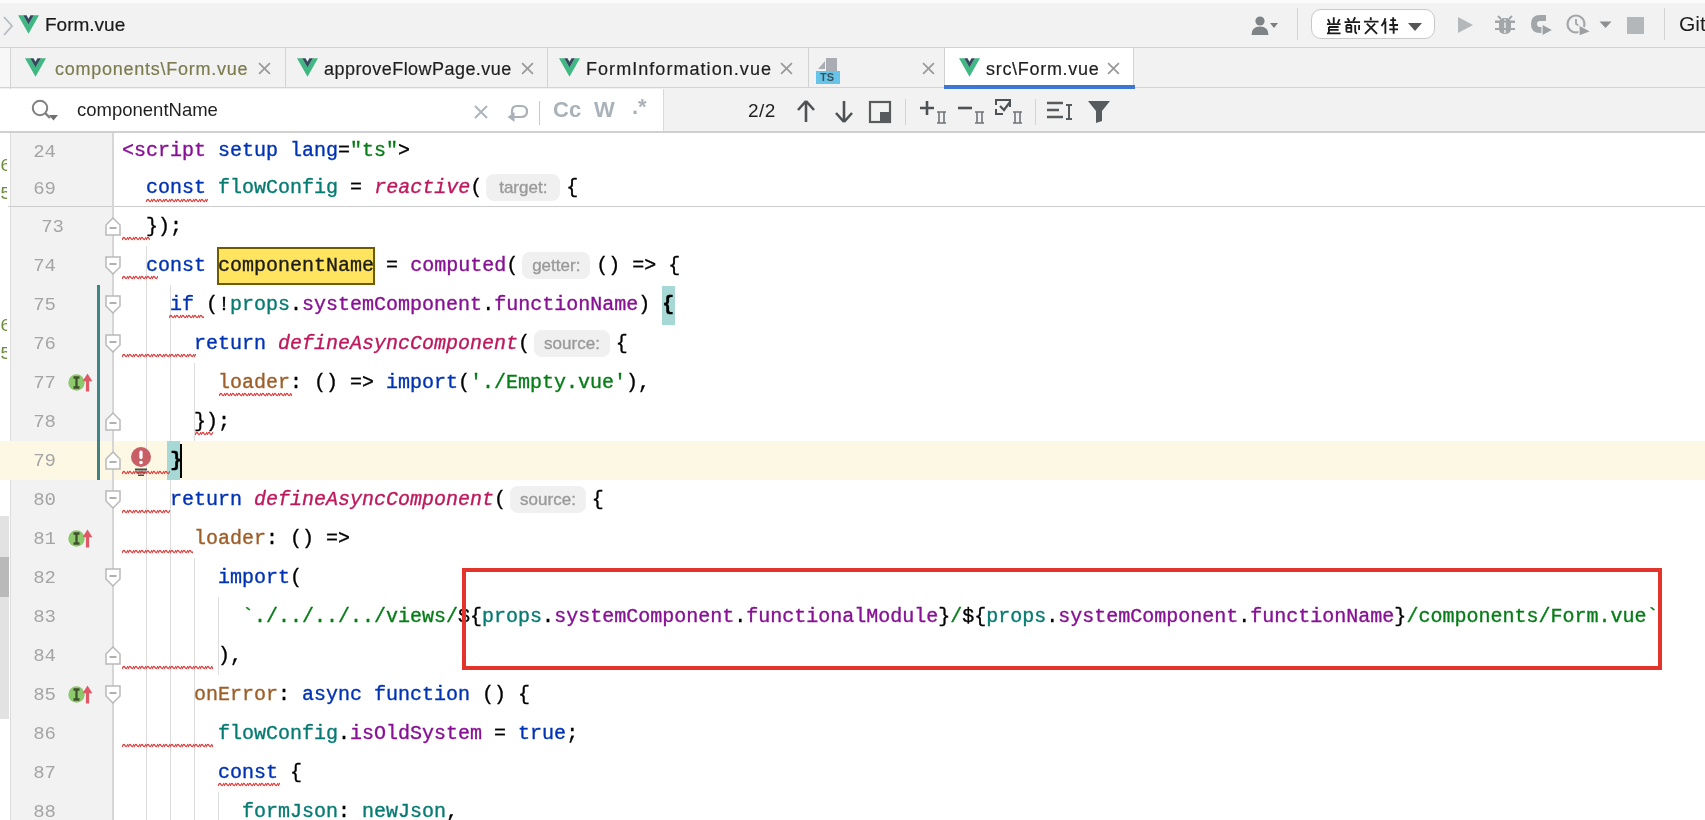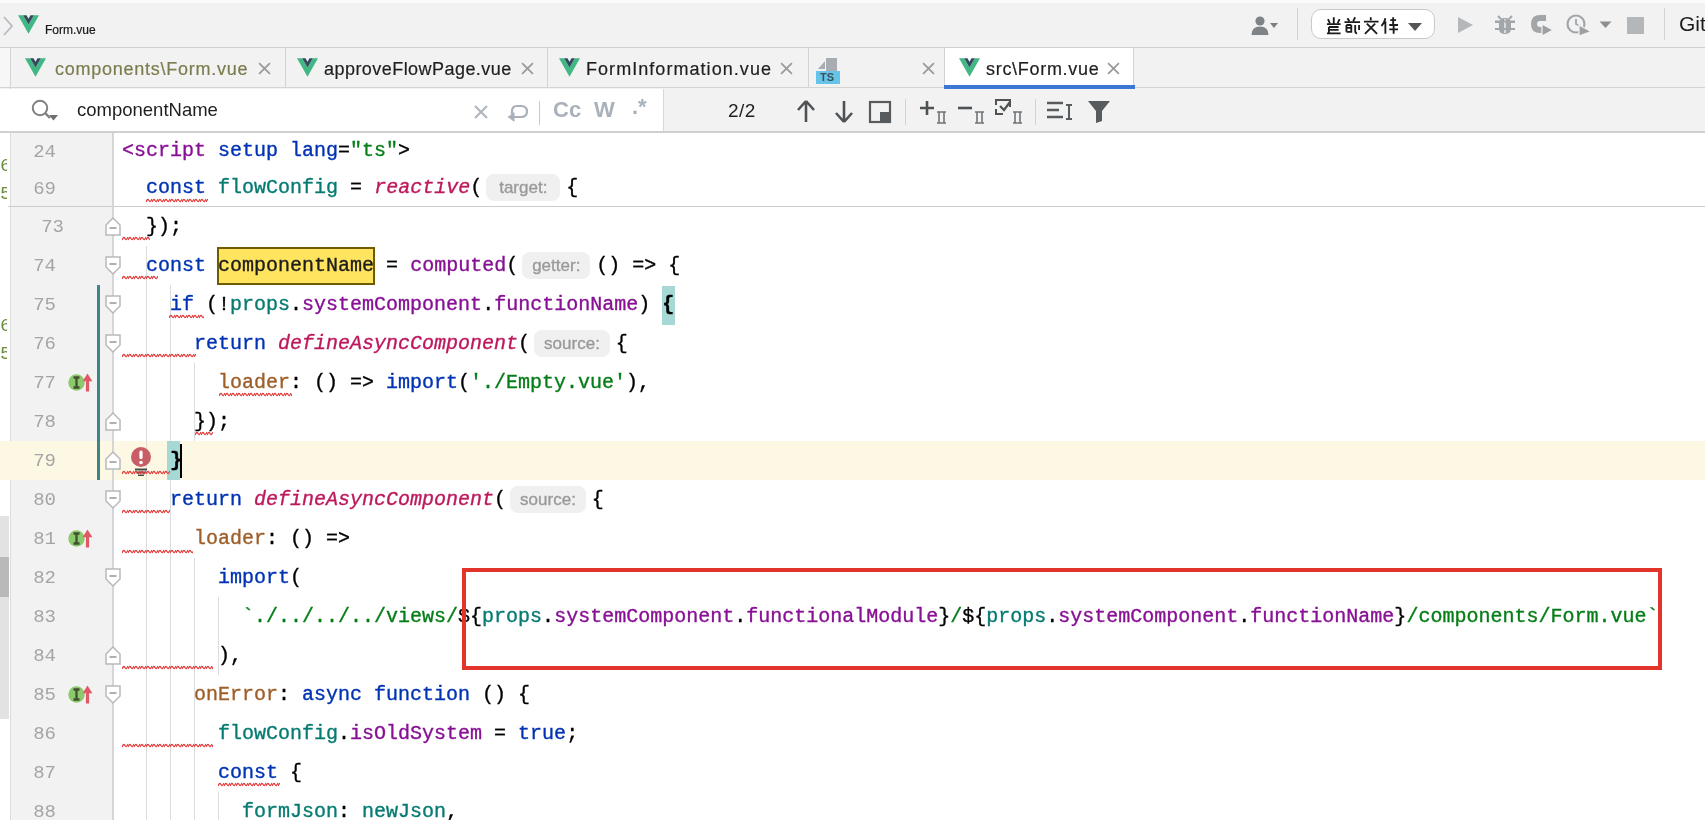--- a/index.html
+++ b/index.html
@@ -68,21 +68,21 @@
 </svg>
 
 <div class="abs" id="titlebar"></div>
 <div class="abs" style="left:0;top:0;width:1705px;height:3px;background:#fbfbfb;"></div>
 <svg class="icon" style="left:2px;top:16px" width="12" height="20" viewBox="0 0 12 20">
     <path d="M2 1 L10 10 L2 19" stroke="#b6bcc2" stroke-width="1.8" fill="none"></path>
   </svg>
 <svg class="icon" style="left:18px;top:15px" width="21" height="19" viewBox="0 0 20 17.4">
     <use href="#vuelogo"></use>
   </svg>
-<div class="abs" style="left:45px;top:14px;font-size:12px;color:#1a1a1a;margin-top:9px;-webkit-text-stroke:0.2px #1a1a1a;">Form.vue</div>
+<div class="abs" style="left:45px;top:14px;font-size:19px;color:#1a1a1a;-webkit-text-stroke:0.2px #1a1a1a;">Form.vue</div>
 
 <svg class="icon" style="left:1248px;top:14px" width="30" height="24" viewBox="0 0 30 24">
 <circle cx="12" cy="7" r="4.6" fill="#808385"></circle>
 <path d="M3.5 21 Q3.5 12.5 12 12.5 Q20.5 12.5 20.5 21 Z" fill="#808385"></path>
 <path d="M22 9 L30 9 L26 14 Z" fill="#7c7f82"></path>
 </svg>
 <div class="abs" style="left:1297px;top:8px;width:1px;height:32px;background:#d4d4d4;"></div>
 <div class="abs" style="left:1311px;top:9px;width:124px;height:30px;background:#ffffff;border:1.5px solid #c9c9c9;border-radius:10px;"></div>
 <svg class="icon" style="left:1325px;top:16px" width="74" height="20" viewBox="0 0 76 20" id="cjk">
 <g stroke="#1c1c1c" stroke-width="1.9" fill="none">
@@ -184,21 +184,21 @@
     <path d="M2 2 L14 14 M14 2 L2 14" stroke="#aeb5bc" stroke-width="2" fill="none"></path>
   </svg>
 <svg class="icon" style="left:504px;top:102px" width="26" height="22" viewBox="0 0 26 22">
 <path d="M8 12 L8 9 Q8 4 13 4 L17 4 Q23 4 23 9.5 Q23 15 17 15 L8 15" fill="none" stroke="#a9b0b7" stroke-width="2.2"></path>
 <path d="M10.5 10 L3.5 15 L10.5 20 Z" fill="#a9b0b7"></path>
 </svg>
 <div class="abs" style="left:539px;top:101px;width:1px;height:24px;background:#c9c9c9;"></div>
 <div class="abs" style="left:553px;top:97px;font-size:22px;font-weight:bold;color:#a9b2ba;">Cc</div>
 <div class="abs" style="left:594px;top:97px;font-size:22px;font-weight:bold;color:#a9b2ba;">W</div>
 <div class="abs" style="left:632px;top:94px;font-size:22px;font-weight:bold;color:#a9b2ba;">.*</div>
-<div class="abs" style="left:728px;top:100px;font-size:19px;letter-spacing:0.5px;color:#1f1f1f;">2/2</div>
+<div class="abs" style="left:748px;top:100px;font-size:19px;letter-spacing:0.5px;color:#1f1f1f;">2/2</div>
 <svg class="icon" style="left:794px;top:99px" width="24" height="25" viewBox="0 0 24 25">
     <path d="M12 23 L12 4 M12 2 L4 11 M12 2 L20 11" stroke="#4e5254" stroke-width="2.6" fill="none"></path>
   </svg>
 <svg class="icon" style="left:832px;top:99px" width="24" height="25" viewBox="0 0 24 25">
     <path d="M12 2 L12 21 M12 23 L4 14 M12 23 L20 14" stroke="#4e5254" stroke-width="2.6" fill="none"></path>
   </svg>
 <svg class="icon" style="left:868px;top:100px" width="25" height="24" viewBox="0 0 25 24">
 <rect x="2" y="2" width="20" height="20" fill="none" stroke="#575b5e" stroke-width="2.2"></rect>
 <rect x="12" y="12" width="10" height="10" fill="#575b5e"></rect>
 </svg>

